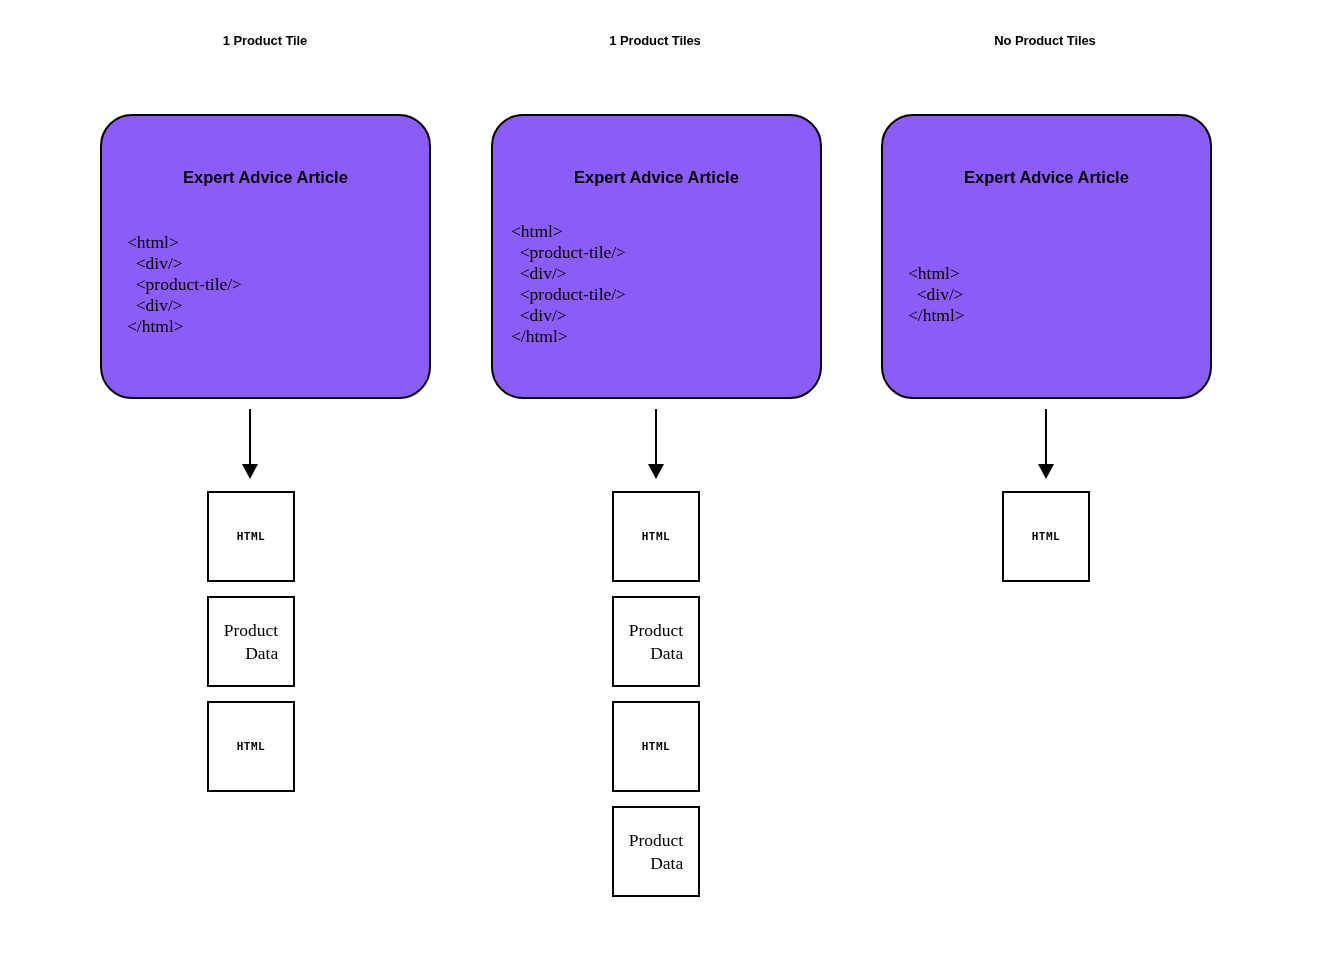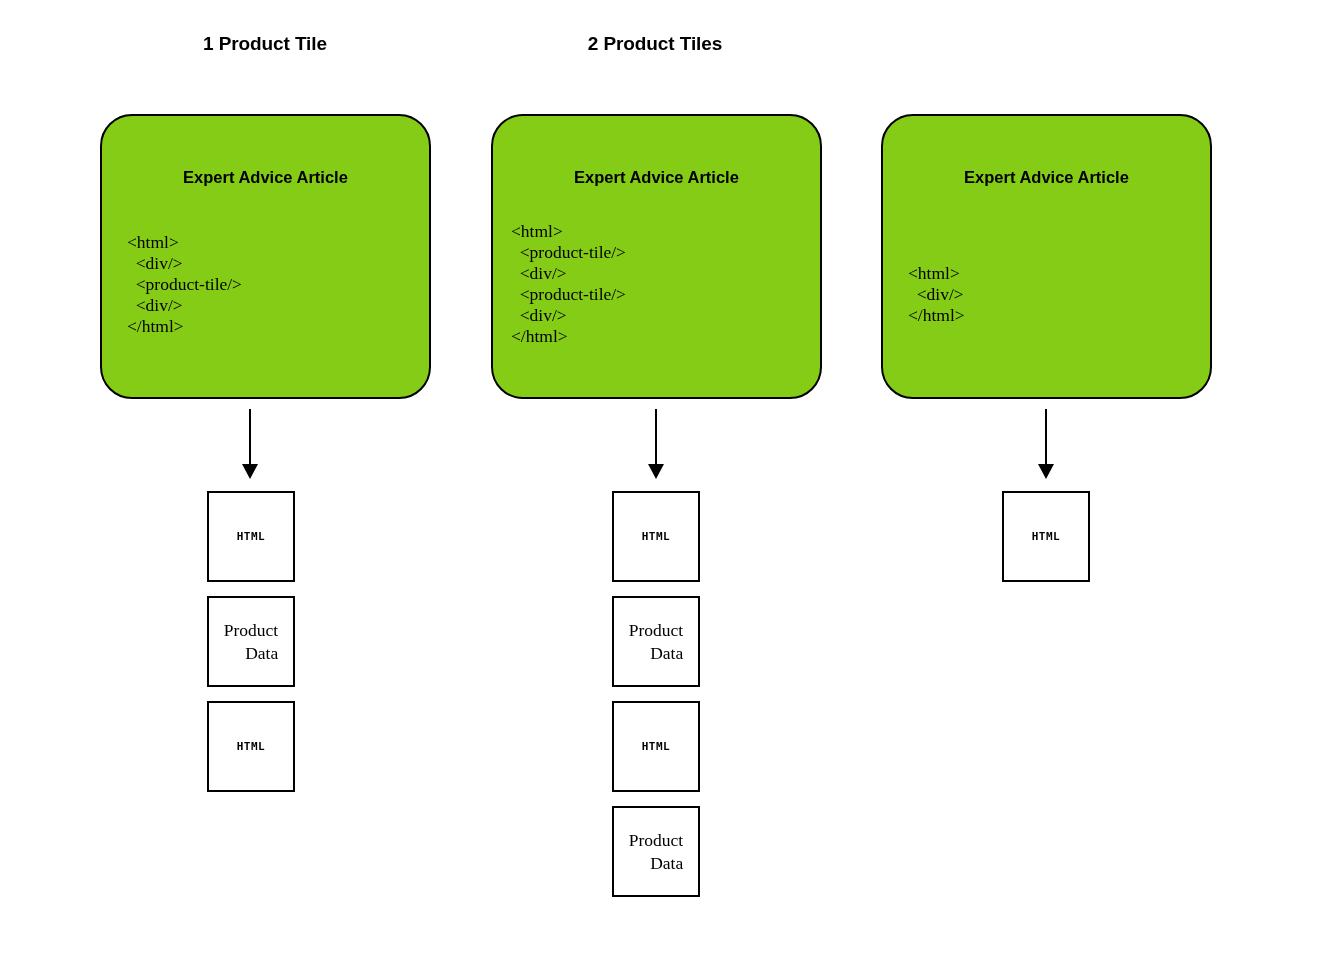--- a/index.html
+++ b/index.html
@@ -16,33 +16,33 @@
     font-family: "Liberation Sans", sans-serif;
   }
 
   
   .col-title {
     position: absolute;
     width: 340px;
     text-align: center;
     font-family: "Liberation Sans", sans-serif;
     font-weight: bold;
-    font-size: 19px;
+    font-size: 13px;
     color: #000000;
     letter-spacing: -0.1px;
     white-space: nowrap;
   }
 
   
   .article-card {
     position: absolute;
     box-sizing: border-box;
     border: 2.2px solid #000000;
     border-radius: 32px;
-    background: #84cc16;
+    background: #8b5cf6;
   }
   .article-title {
     position: absolute;
     left: 0;
     width: 100%;
     text-align: center;
     font-family: "Liberation Sans", sans-serif;
     font-weight: bold;
     font-size: 16.5px;
     color: #000000;
@@ -136,21 +136,21 @@
     <span class="lbl">HTML</span>
   </div>
   <div class="out-box serif" style="left:207px; top:596px; width:88px; height:91px;">
     <span class="lbl">Product
 Data</span>
   </div>
   <div class="out-box mono" style="left:207px; top:701px; width:88px; height:91px;">
     <span class="lbl">HTML</span>
   </div>
 
-  <div class="col-title" style="left:485px; top:33px;">2 Product Tiles</div>
+  <div class="col-title" style="left:485px; top:33px;">1 Product Tiles</div>
 
   <div class="article-card" style="left:491px; top:114px; width:331px; height:285px;">
     <div class="article-title" style="top:52px;">Expert Advice Article</div>
     <div class="code-block" style="left:18px; top:105px;">&lt;html&gt;
   &lt;product-tile/&gt;
   &lt;div/&gt;
   &lt;product-tile/&gt;
   &lt;div/&gt;
 &lt;/html&gt;</div>
   </div>
@@ -168,20 +168,21 @@
 Data</span>
   </div>
   <div class="out-box mono" style="left:612px; top:701px; width:88px; height:91px;">
     <span class="lbl">HTML</span>
   </div>
   <div class="out-box serif" style="left:612px; top:806px; width:88px; height:91px;">
     <span class="lbl">Product
 Data</span>
   </div>
 
+  <div class="col-title" style="left:875px; top:33px;">No Product Tiles</div>
 
   <div class="article-card" style="left:881px; top:114px; width:331px; height:285px;">
     <div class="article-title" style="top:52px;">Expert Advice Article</div>
     <div class="code-block" style="left:25px; top:147px;">&lt;html&gt;
   &lt;div/&gt;
 &lt;/html&gt;</div>
   </div>
 
   <div class="arrow" style="left:1031px; top:409px; width:30px; height:70px;">
     <div class="shaft" style="height:56px;"></div>

